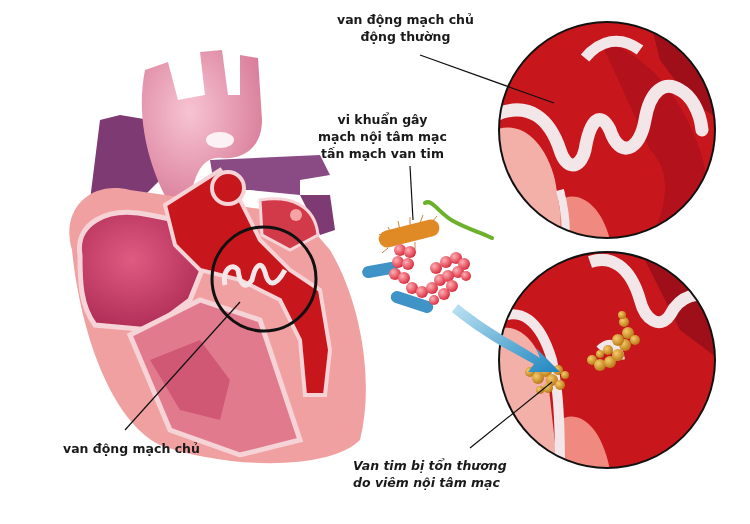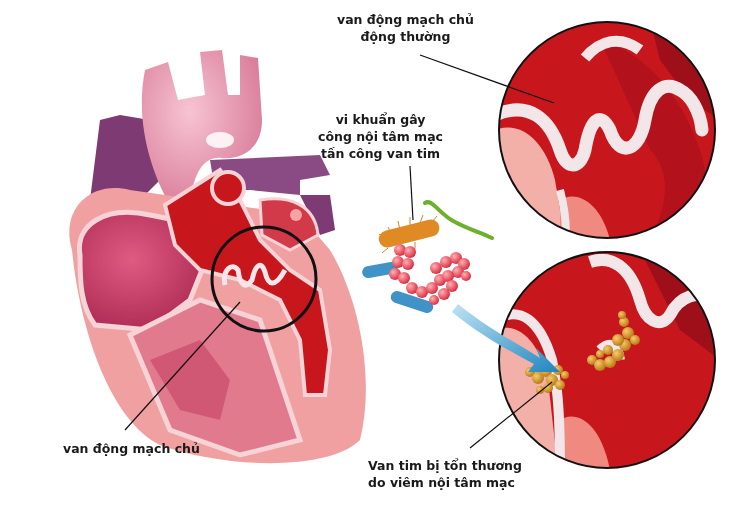--- a/index.html
+++ b/index.html
@@ -179,25 +179,25 @@
   </svg>
 
   
   <div class="label center" style="left:337px; top:11px;">
     <span>van động mạch chủ</span>
     <span>động thường</span>
   </div>
 
   <div class="label center" style="left:318px; top:111px;">
     <span>vi khuẩn gây</span>
-    <span>công nội tâm mạc</span>
-    <span>tấn công van tim</span>
+    <span>mạch nội tâm mạc</span>
+    <span>tấn mạch van tim</span>
   </div>
 
   <div class="label" style="left:63px; top:440px;">
     <span>van động mạch chủ</span>
   </div>
 
-  <div class="label" style="left:368px; top:457px;">
+  <div class="label" style="left:353px; top:457px;font-style:italic;">
     <span>Van tim bị tổn thương</span>
     <span>do viêm nội tâm mạc</span>
   </div>
 </div>
 
 </body></html>

